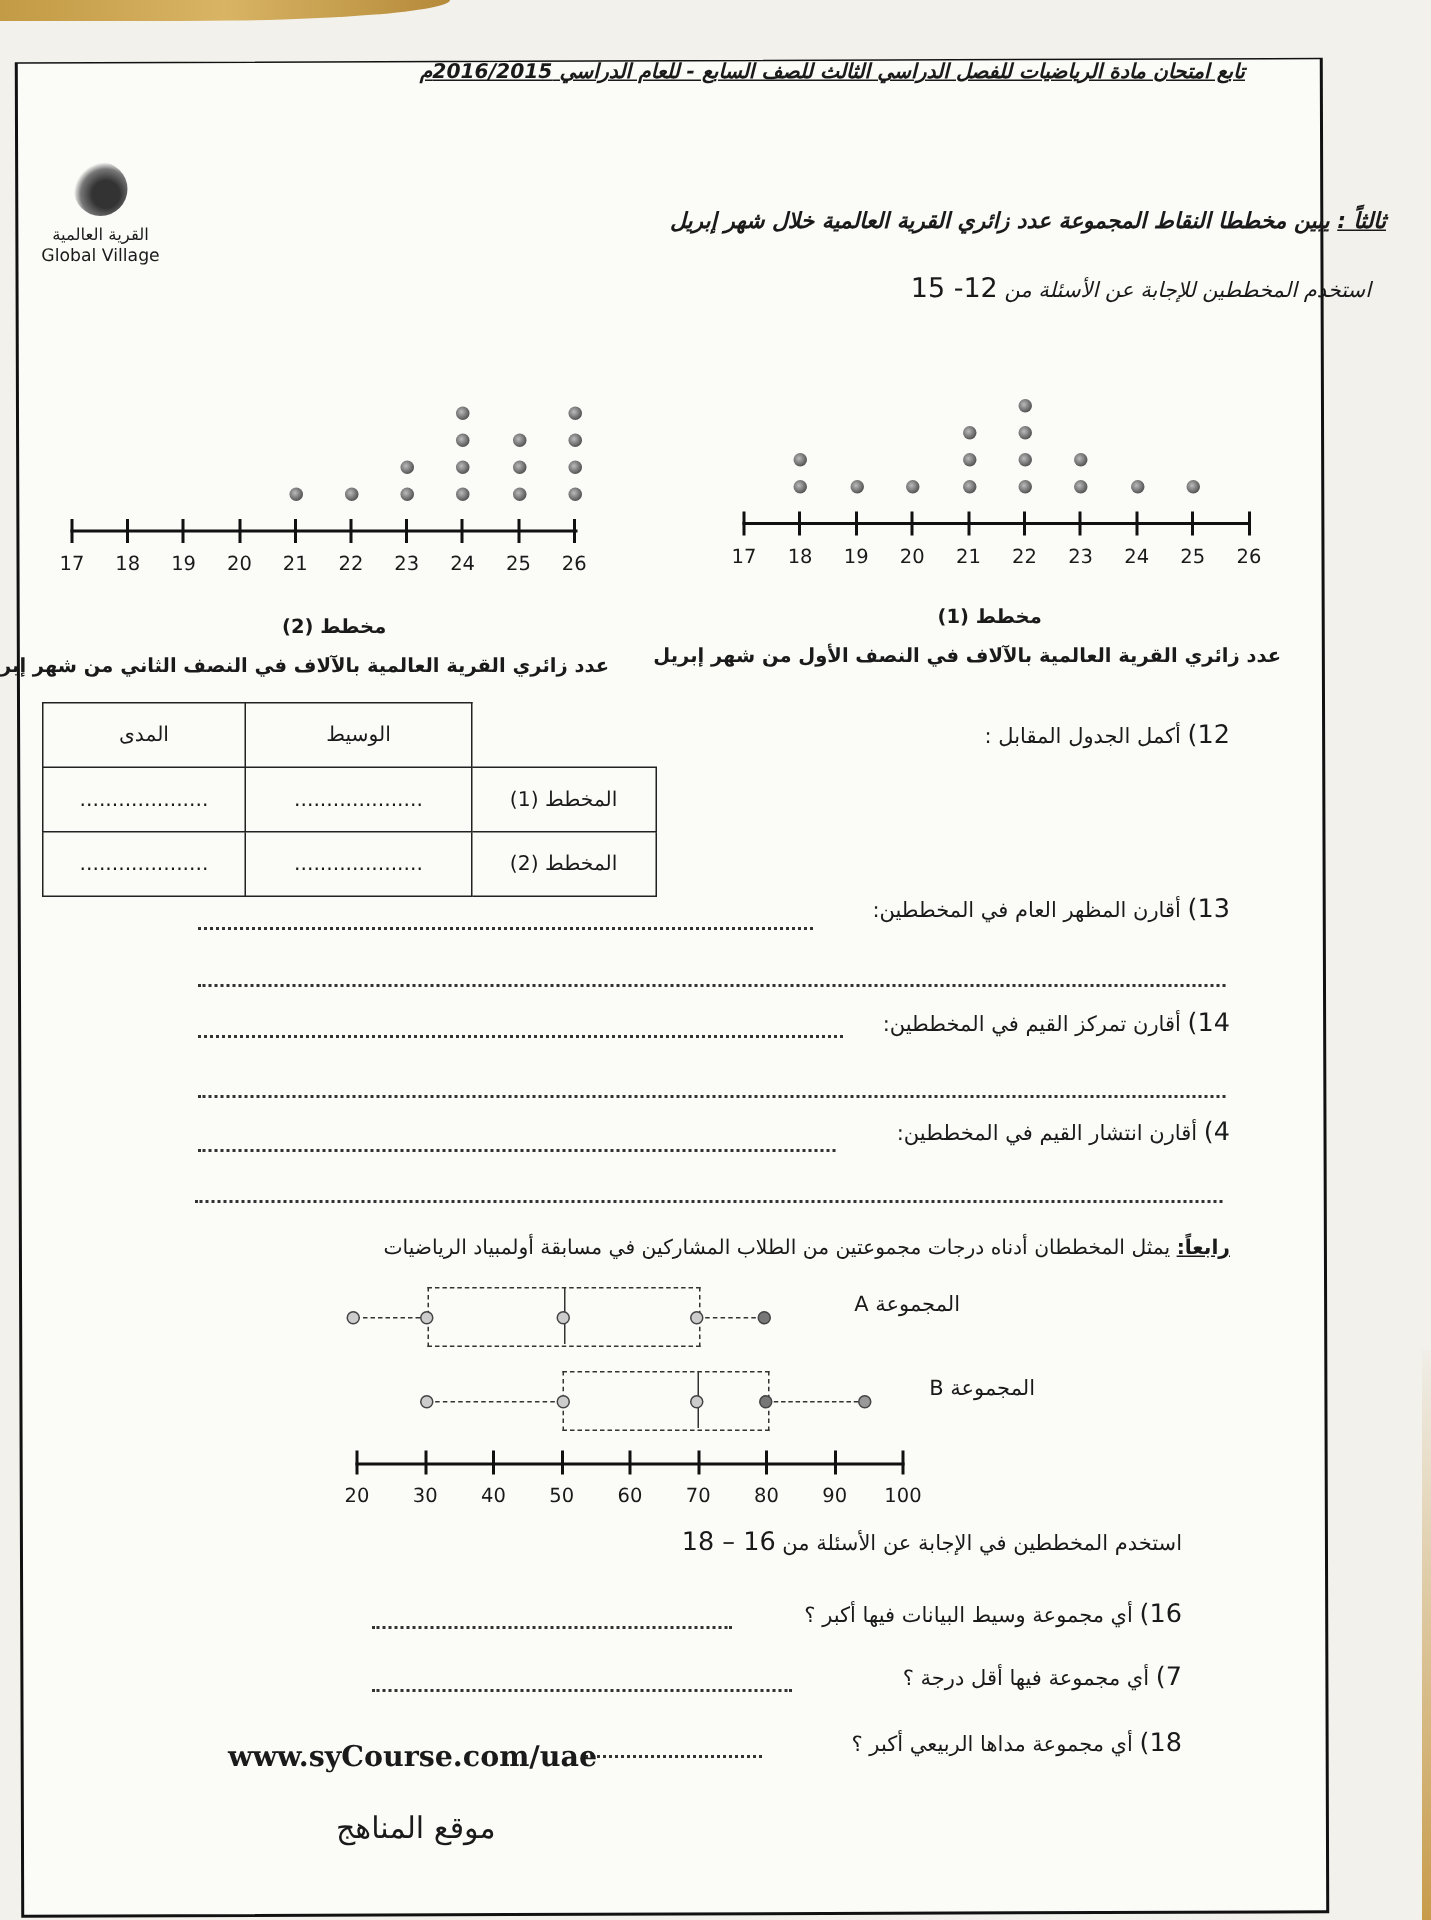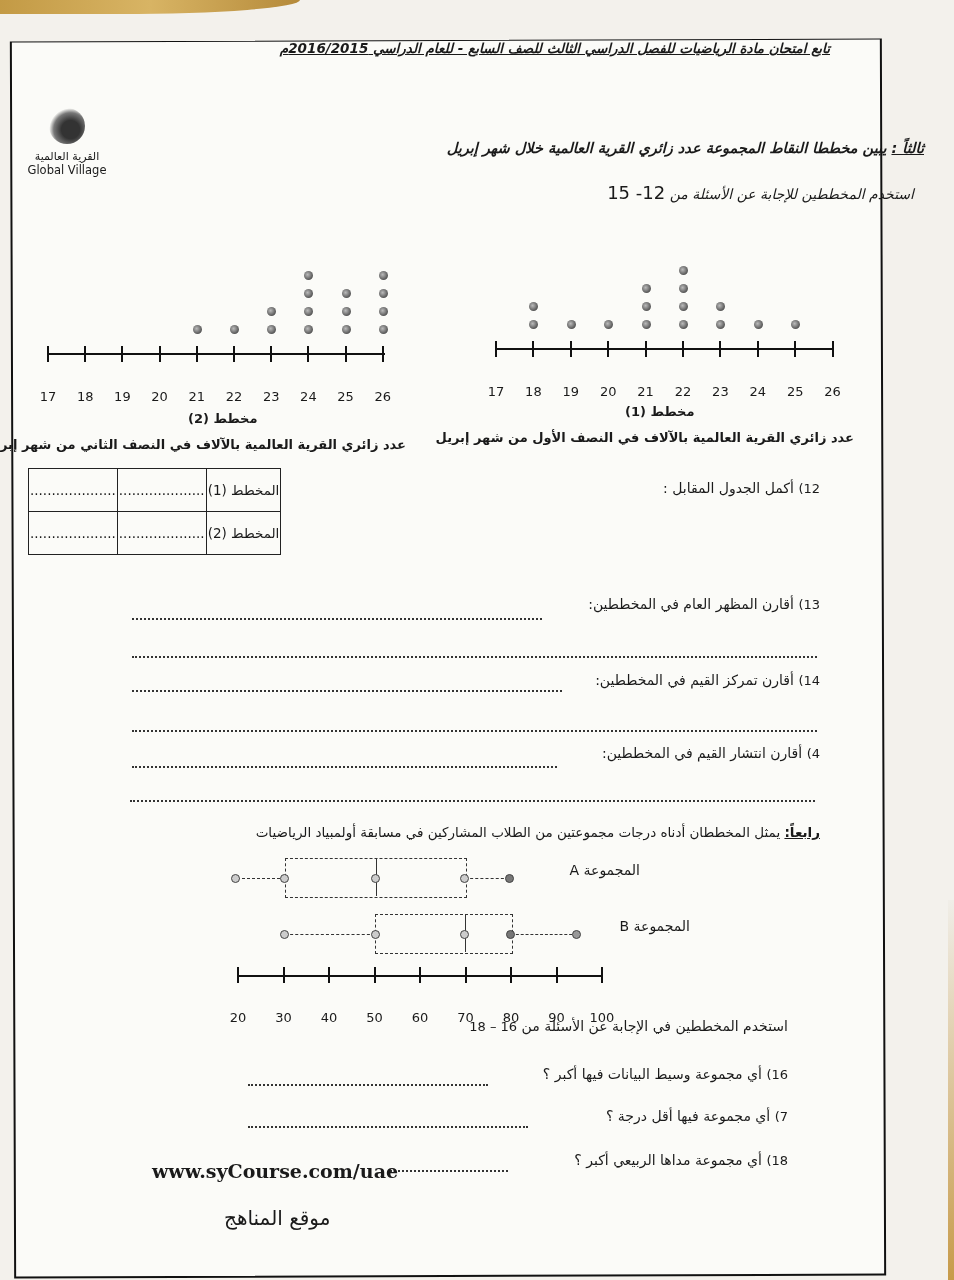--- a/index.html
+++ b/index.html
@@ -14,27 +14,27 @@
   .logo .globe { width:36px; height:36px; margin:0 auto; border-radius:50%; background:radial-gradient(circle at 60% 60%,#333 30%,#777 55%,transparent 70%); }
   .logo .ar { font-size:11px; margin-top:6px; }
   .logo .en { font-size:11.5px; }
   .sec-title { right:30px; top:140px; font-size:14.5px; font-weight:bold; font-style:italic; white-space:nowrap; }
   .sec-title u { text-decoration:underline; }
   .sub-title { right:40px; top:182px; font-size:14px; font-style:italic; white-space:nowrap; }
   .sub-title .num { font-size:18px; font-style:normal; }
   .plot { position:absolute; }
   .axis { position:absolute; height:2px; background:#111; }
   .tick { position:absolute; width:2px; height:16px; background:#111; }
-  .tlabel { position:absolute; font-size:13px; width:30px; text-align:center;margin-top:20px; }
+  .tlabel { position:absolute; font-size:13px; width:30px; text-align:center; }
   .dot { position:absolute; width:9px; height:9px; border-radius:50%; background:radial-gradient(circle at 40% 40%,#bbb,#555 70%); }
   .caption { font-size:13px; font-weight:bold; white-space:nowrap; }
   table.ans { position:absolute; left:16px; top:428px; border-collapse:collapse; font-size:13.5px; }
   table.ans td { border:1.5px solid #222; height:40px; text-align:center; }
   .q { font-size:14px; white-space:nowrap; }
-  .q .n { font-size:13px; }
+  .q .n { font-size:17px; }
   .dots-line { position:absolute; border-bottom:2px dotted #333; height:0; }
   .box { position:absolute; border:1.5px dashed #333; }
   .whisk { position:absolute; border-top:1.5px dashed #333; height:0; }
   .bpdot { position:absolute; width:7px; height:7px; border-radius:50%; border:1.5px solid #444; background:#ccc; }
   .median { position:absolute; width:0; border-left:1.5px solid #333; }
   .site { left:142px; top:1122px; font-family:"DejaVu Serif", serif; font-weight:bold; font-size:19px; white-space:nowrap; }
   .site-ar { left:215px; top:1168px; font-size:20px; white-space:nowrap; }
 </style>
 </head>
 <body>
@@ -145,20 +145,25 @@
       <div class="dot" style="left: 338.8px; top: 45px;"></div>
       <div class="dot" style="left: 338.8px; top: 27px;"></div>
       <div class="dot" style="left: 338.8px; top: 9px;"></div>
     </div>
 </div>
 <div class="abs caption" style="left:188px;top:411px;">مخطط (2)</div>
 <div class="abs rtl caption" style="left:26px;top:437px;width:380px;">عدد زائري القرية العالمية بالآلاف في النصف الثاني من شهر إبريل</div>
 
 <table class="ans" style="top:468px;left:28px;">
   <tbody>
+      <tr>
+    <td style="width:132px;height:34px;">المدى</td>
+    <td style="width:148px;">الوسيط</td>
+    <td style="width:120px;border-top:none;border-right:none;"></td>
+  </tr>
   <tr>
     <td>....................</td>
     <td>....................</td>
     <td>المخطط (1)</td>
   </tr>
   <tr>
     <td>....................</td>
     <td>....................</td>
     <td>المخطط (2)</td>
   </tr>

